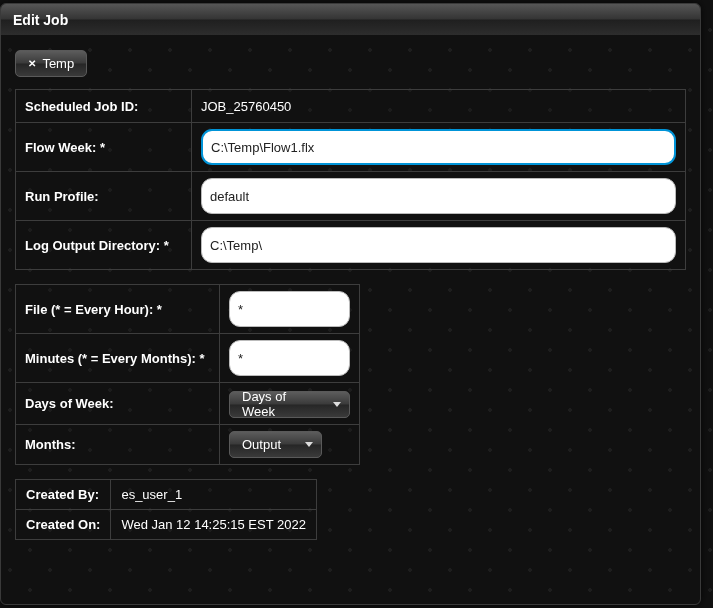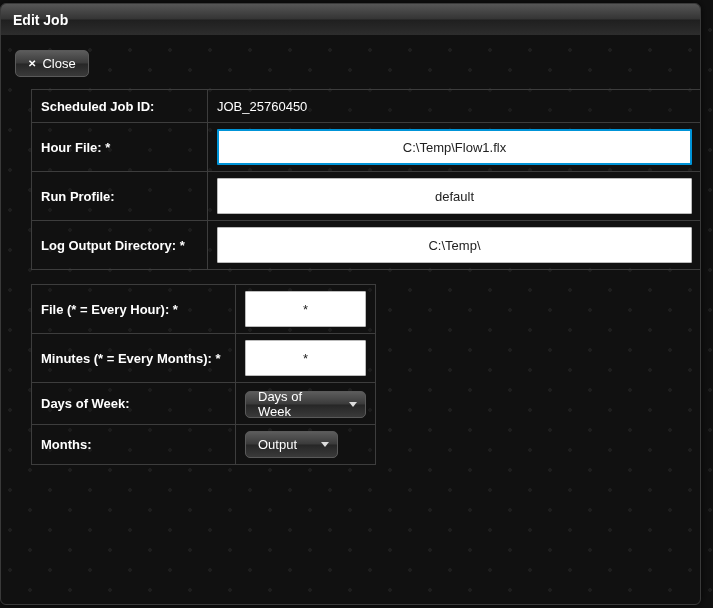--- a/index.html
+++ b/index.html
@@ -55,44 +55,43 @@
   }
   .btn .x {
     font-size: 10px; font-weight: bold; line-height: 1;
     position: relative; top: 0.5px;
   }
   .panel {
     border: 1px solid #3d3d3d;
     background: rgba(20,20,20,.15);
     border-radius: 2px;
   }
-  .form-table { width: 100%; border-collapse: collapse; margin-left: 16px; }
+  .form-table { width: 100%; border-collapse: collapse; }
   .form-table td {
     border: 1px solid #3d3d3d;
     padding: 6px 9px;
     vertical-align: middle;
     height: 33px;
   }
   .form-table .label-cell {
     width: 176px;
     font-weight: bold;
     white-space: nowrap;
   }
   .schedule .label-cell { width: 204px; }
   input[type=text] {
     width: 100%;
     height: 36px;
     border: 1px solid #bbb;
-    border-radius: 1px;
+    border-radius: 11px;
     background: #fff;
     color: #222;
     padding: 0 8px;
     font-size: 13px;
     outline: none;
-    text-align: center;
   }
   input[type=text].focused {
     border: 2px solid #0094d8;
   }
   .small-input { width: 66px; }
   .chk {
     width: 18px; height: 18px;
     border: 1px solid #888;
     border-radius: 2px;
     display: inline-flex; align-items: center; justify-content: center;
@@ -135,32 +134,32 @@
 
 <div class="dialog">
   <div class="titlebar">
     <span>Edit Job</span>
   </div>
 
   <div class="body">
     <div style="margin-bottom:12px;">
       <button class="btn">
         <span class="x">✕</span>
-        <span>Close</span>
+        <span>Temp</span>
       </button>
     </div>
 
     <table class="form-table panel">
       <tbody>
           <tr>
         <td class="label-cell">Scheduled Job ID:</td>
         <td>JOB_25760450</td>
       </tr>
       <tr>
-        <td class="label-cell">Hour File: *</td>
+        <td class="label-cell">Flow Week: *</td>
         <td>
           <input type="text" class="focused" value="C:\Temp\Flow1.flx" style="">
         </td>
       </tr>
       <tr>
         <td class="label-cell">Run Profile:</td>
         <td>
           <input type="text" value="default" style="">
         </td>
       </tr>
@@ -205,17 +204,29 @@
             <span>Output</span>
             <span class="caret"></span>
           </span>
         </td>
       </tr>
     </tbody>
       </table>
 
     <div style="height:14px;"></div>
 
+    <table class="meta-table panel">
+      <tbody>
+          <tr>
+        <td>Created By:</td>
+        <td class="val">es_user_1</td>
+      </tr>
+      <tr>
+        <td>Created On:</td>
+        <td class="val">Wed Jan 12 14:25:15 EST 2022</td>
+      </tr>
+    </tbody>
+      </table>
 
     <div style="height:26px;"></div>
 
   </div>
 </div>
 
 </body></html>

